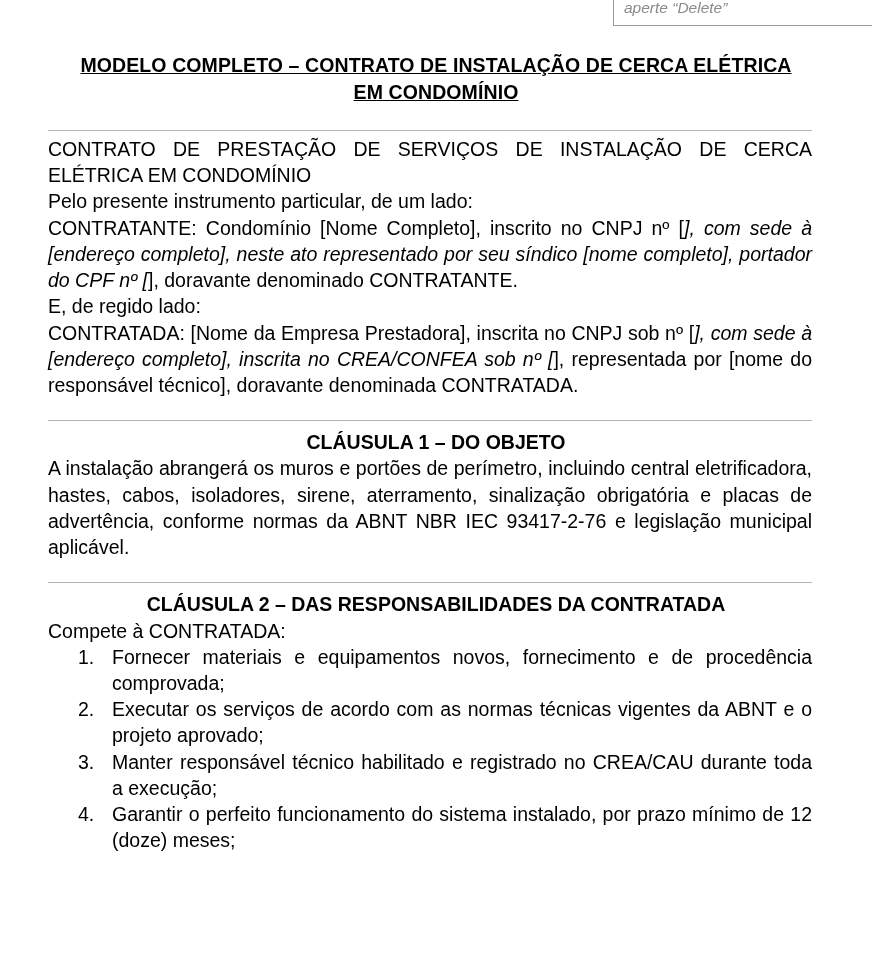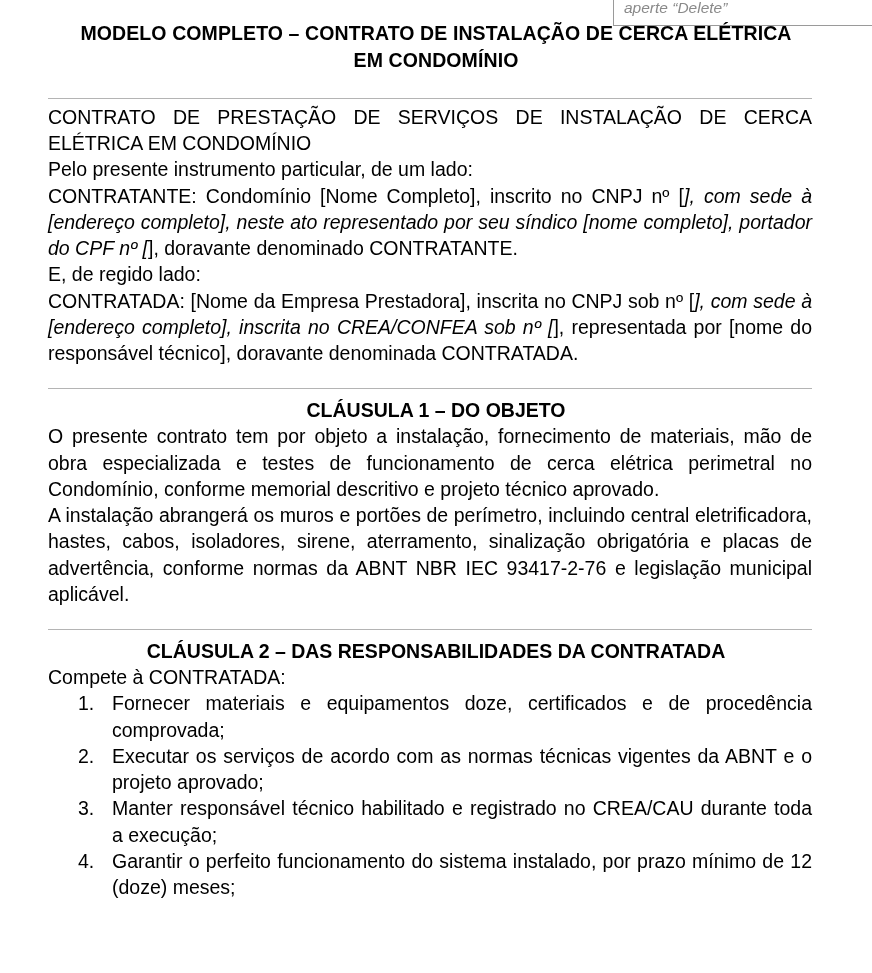--- a/index.html
+++ b/index.html
@@ -40,26 +40,27 @@
   .page {
     position: absolute;
     left: 0;
     top: 0;
     width: 872px;
     padding: 0;
   }
 
   .doc-title {
     margin: 0;
-    padding: 20px 70px 0 70px;
+    padding: 52px 70px 0 70px;
     font-size: 19.5px;
     font-weight: bold;
     line-height: 1.36;
     text-align: center;
     letter-spacing: 0.1px;
+    text-decoration: underline;
   }
 
   .rule {
     height: 0;
     border: none;
     border-top: 1px solid #b4b4b4;
     margin: 0 0 0 48px;
     width: 764px;
   }
   .rule-1 { margin-top: 25px; }
@@ -132,32 +133,31 @@
     <p>Pelo presente instrumento particular, de um lado:</p>
     <p><span>CONTRATANTE: Condomínio [Nome Completo], inscrito no CNPJ nº [</span><i class="ital">], com sede à [endereço completo], neste ato representado por seu síndico [nome completo], portador do CPF nº [</i><span>], doravante denominado CONTRATANTE.</span></p>
     <p>E, de regido lado:</p>
     <p><span>CONTRATADA: [Nome da Empresa Prestadora], inscrita no CNPJ sob nº [</span><i class="ital">], com sede à [endereço completo], inscrita no CREA/CONFEA sob nº [</i><span>], representada por [nome do responsável técnico], doravante denominada CONTRATADA.</span></p>
   </section>
 
   <hr class="rule rule-2">
 
   <h2 class="clause-head">CLÁUSULA 1 – DO OBJETO</h2>
   <section class="block">
-    <p>O presente contrato tem por objeto a instalação, fornecimento de materiais, mão de obra especializada e testes de funcionamento de cerca elétrica perimetral no Condomínio, conforme memorial descritivo e projeto técnico aprovado.</p>
     <p>A instalação abrangerá os muros e portões de perímetro, incluindo central eletrificadora, hastes, cabos, isoladores, sirene, aterramento, sinalização obrigatória e placas de advertência, conforme normas da ABNT NBR IEC 93417-2-76 e legislação municipal aplicável.</p>
   </section>
 
   <hr class="rule rule-3">
 
   <h2 class="clause-head">CLÁUSULA 2 – DAS RESPONSABILIDADES DA CONTRATADA</h2>
   <section class="block">
     <p>Compete à CONTRATADA:</p>
   </section>
 
   <ol class="items">
-    <li>Fornecer materiais e equipamentos doze, certificados e de procedência comprovada;</li>
+    <li>Fornecer materiais e equipamentos novos, fornecimento e de procedência comprovada;</li>
     <li>Executar os serviços de acordo com as normas técnicas vigentes da ABNT e o projeto aprovado;</li>
     <li>Manter responsável técnico habilitado e registrado no CREA/CAU durante toda a execução;</li>
     <li>Garantir o perfeito funcionamento do sistema instalado, por prazo mínimo de 12 (doze) meses;</li>
 
   </ol>
 
 </div>
 
 </body></html>

